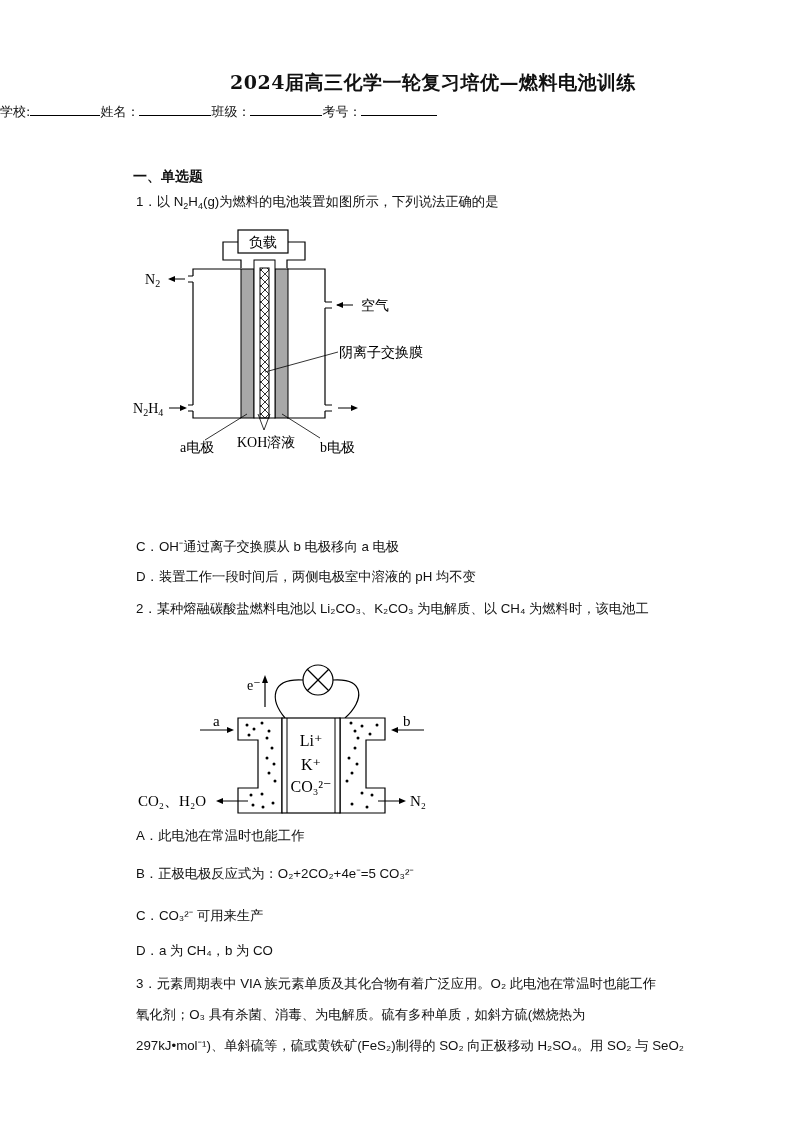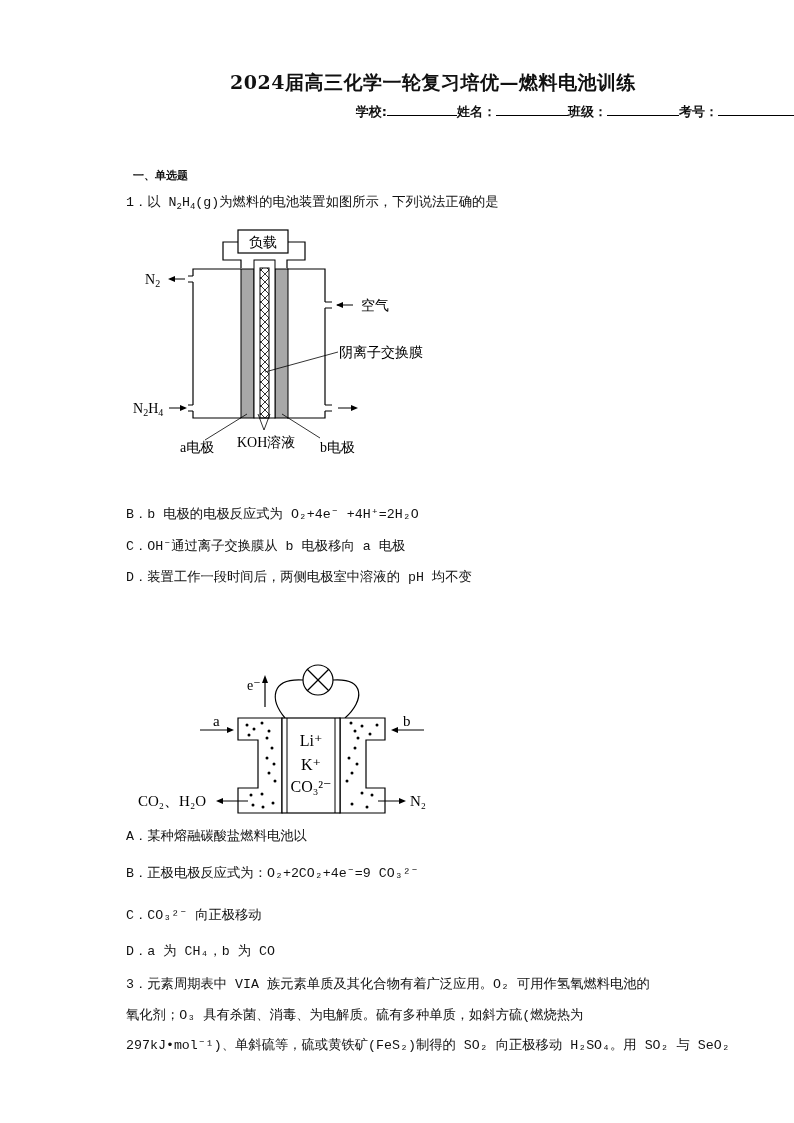--- a/index.html
+++ b/index.html
@@ -1,26 +1,26 @@
 <!DOCTYPE html>
 <html><head>
 <meta charset="utf-8">
 <style>
   html, body { margin: 0; padding: 0; background: #ffffff; }
   body { width: 794px; height: 1123px; position: relative; overflow: hidden;
          font-family: "DejaVu Serif", "Liberation Serif", serif; color: #111; }
   .page { position: absolute; left: 0; top: 0; width: 794px; height: 1123px; }
   .title { position: absolute; top: 70px; left: 0; width: 794px; text-align: center;
            font-size: 19px; font-weight: bold; letter-spacing: 0.5px; padding-left: 36px; }
-  .info { position: absolute; top: 103px; left: 0; width: 794px; text-align: right;
-          font-family: "DejaVu Sans", "Liberation Sans", sans-serif; font-size: 13px; font-weight: bold; }
+  .info { position: absolute; top: 103px; left: 0; width: 794px; text-align: left;
+          font-family: "DejaVu Sans", "Liberation Sans", sans-serif; font-size: 13px; }
   .info .blank { display: inline-block; border-bottom: 1px solid #000; height: 12px; vertical-align: baseline; }
   .section { position: absolute; left: 133px; font-family: Liberation Mono, monospace;
-             font-size: 11px; font-weight: bold; }
-  .line { position: absolute; left: 126px; font-family: Liberation Mono, monospace;
+             font-size: 14px; font-weight: bold; }
+  .line { position: absolute; left: 136px; font-family: Liberation Sans, sans-serif;
           font-size: 13.3px; white-space: nowrap; }
   .line sub, .line sup { font-size: 9px; }
   sub { vertical-align: -3px; }
   .diagram { position: absolute; }
   svg text { font-family: "Liberation Serif", "DejaVu Serif", serif; }
 </style>
 </head>
 <body>
 
 <div class="page">
@@ -87,24 +87,24 @@
     <text x="214" y="135" font-size="14">阴离子交换膜</text>
     <line x1="122" y1="192" x2="80" y2="218" stroke="#000" stroke-width="0.8"></line>
     <text x="55" y="230" font-size="14">a电极</text>
     <line x1="133" y1="192" x2="139" y2="208" stroke="#000" stroke-width="0.8"></line>
     <line x1="145" y1="192" x2="139" y2="208" stroke="#000" stroke-width="0.8"></line>
     <text x="112" y="225" font-size="14">KOH溶液</text>
     <line x1="157" y1="192" x2="195" y2="216" stroke="#000" stroke-width="0.8"></line>
     <text x="195" y="230" font-size="14">b电极</text>
   </svg>
 
-  <div class="line" style="top:505px"><span>B．</span><span>b 电极的电极反应式为 O₂+4e⁻ +4H⁺=2H₂O</span></div>
   <div class="line" style="top:568px"><span>D．</span><span>装置工作一段时间后，两侧电极室中溶液的 pH 均不变</span></div>
   <div class="line" style="top:537px"><span>C．</span><span>OH⁻通过离子交换膜从 b 电极移向 a 电极</span></div>
 
+  <div class="line" style="top:600px"><span>2．</span><span>某种熔融碳酸盐燃料电池以 Li₂CO₃、K₂CO₃ 为电解质、以 CH₄ 为燃料时，该电池工</span></div>
 
   <svg class="diagram" style="left:130px;top:660px" width="310" height="160" viewBox="0 0 310 160">
 
     <circle cx="188" cy="20" r="15" fill="#fff" stroke="#000" stroke-width="1.2"></circle>
     <line x1="177" y1="9" x2="199" y2="31" stroke="#000" stroke-width="1.2"></line>
     <line x1="199" y1="9" x2="177" y2="31" stroke="#000" stroke-width="1.2"></line>
     <path d="M173,20 C140,18 140,40 155,58" fill="none" stroke="#000" stroke-width="1.2"></path>
     <path d="M203,20 C235,18 235,40 215,58" fill="none" stroke="#000" stroke-width="1.2"></path>
 
     <line x1="135" y1="47" x2="135" y2="20" stroke="#000" stroke-width="1.2"></line>
@@ -165,22 +165,22 @@
     <polygon points="261,70 268,67 268,73" fill="#000"></polygon>
 
     <line x1="90" y1="141" x2="118" y2="141" stroke="#000"></line>
     <polygon points="86,141 93,138 93,144" fill="#000"></polygon>
     <text x="8" y="146" font-size="15">CO₂、H₂O</text>
     <line x1="248" y1="141" x2="272" y2="141" stroke="#000"></line>
     <polygon points="276,141 269,138 269,144" fill="#000"></polygon>
     <text x="280" y="146" font-size="15">N₂</text>
   </svg>
 
-  <div class="line" style="top:827px"><span>A．</span><span>某种熔融碳酸盐燃料电池以</span></div>
-  <div class="line" style="top:864px"><span>B．</span><span>正极电极反应式为：O₂+2CO₂+4e⁻=9 CO₃²⁻</span></div>
-  <div class="line" style="top:906px"><span>C．</span><span>CO₃²⁻ 向正极移动</span></div>
+  <div class="line" style="top:827px"><span>A．</span><span>此电池在常温时也能工作</span></div>
+  <div class="line" style="top:864px"><span>B．</span><span>正极电极反应式为：O₂+2CO₂+4e⁻=5 CO₃²⁻</span></div>
+  <div class="line" style="top:906px"><span>C．</span><span>CO₃²⁻ 可用来生产</span></div>
   <div class="line" style="top:942px"><span>D．</span><span>a 为 CH₄，b 为 CO</span></div>
 
-  <div class="line" style="top:975px"><span>3．</span><span>元素周期表中 VIA 族元素单质及其化合物有着广泛应用。O₂ 可用作氢氧燃料电池的</span></div>
+  <div class="line" style="top:975px"><span>3．</span><span>元素周期表中 VIA 族元素单质及其化合物有着广泛应用。O₂ 此电池在常温时也能工作</span></div>
   <div class="line" style="top:1006px">氧化剂；O₃ 具有杀菌、消毒、为电解质。硫有多种单质，如斜方硫(燃烧热为</div>
   <div class="line" style="top:1036px">297kJ•mol⁻¹)、单斜硫等，硫或黄铁矿(FeS₂)制得的 SO₂ 向正极移动 H₂SO₄。用 SO₂ 与 SeO₂</div>
 
 </div>
 
 </body></html>

